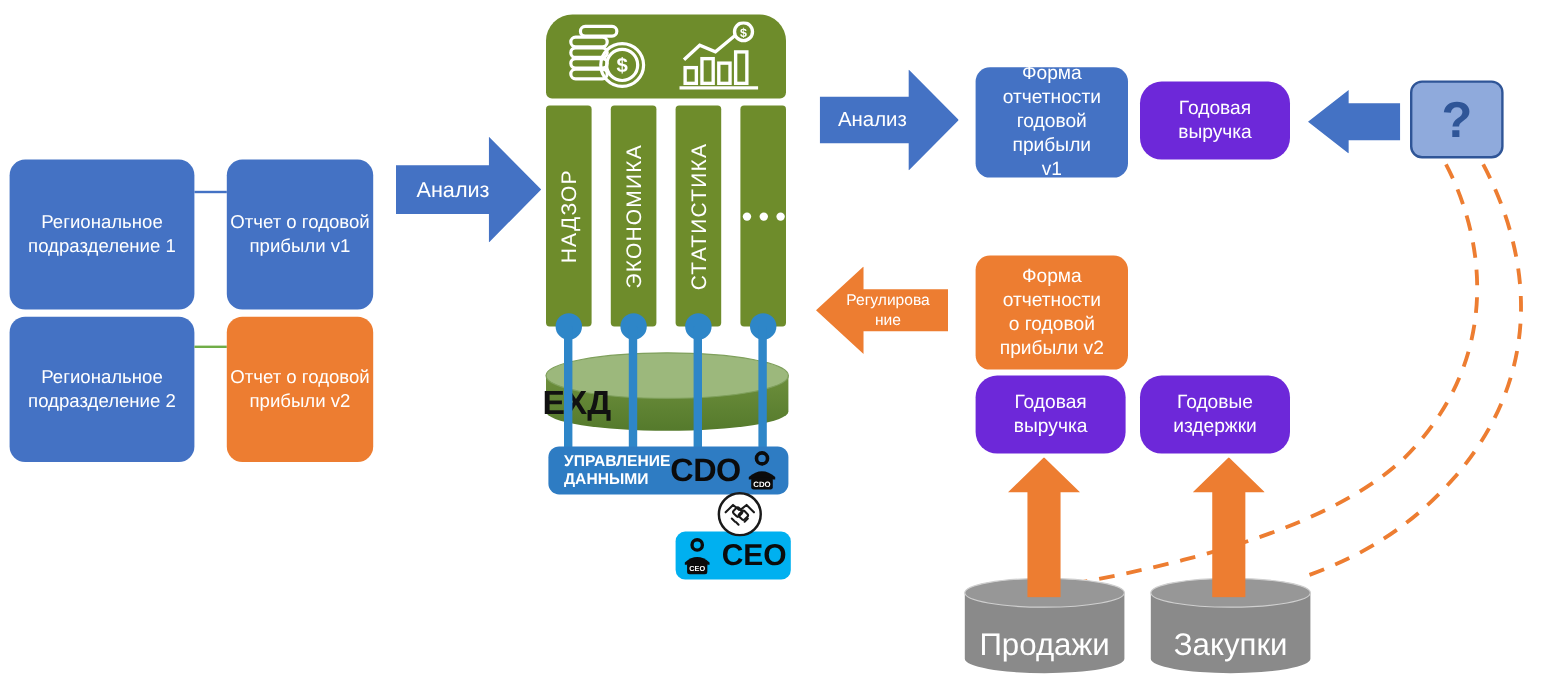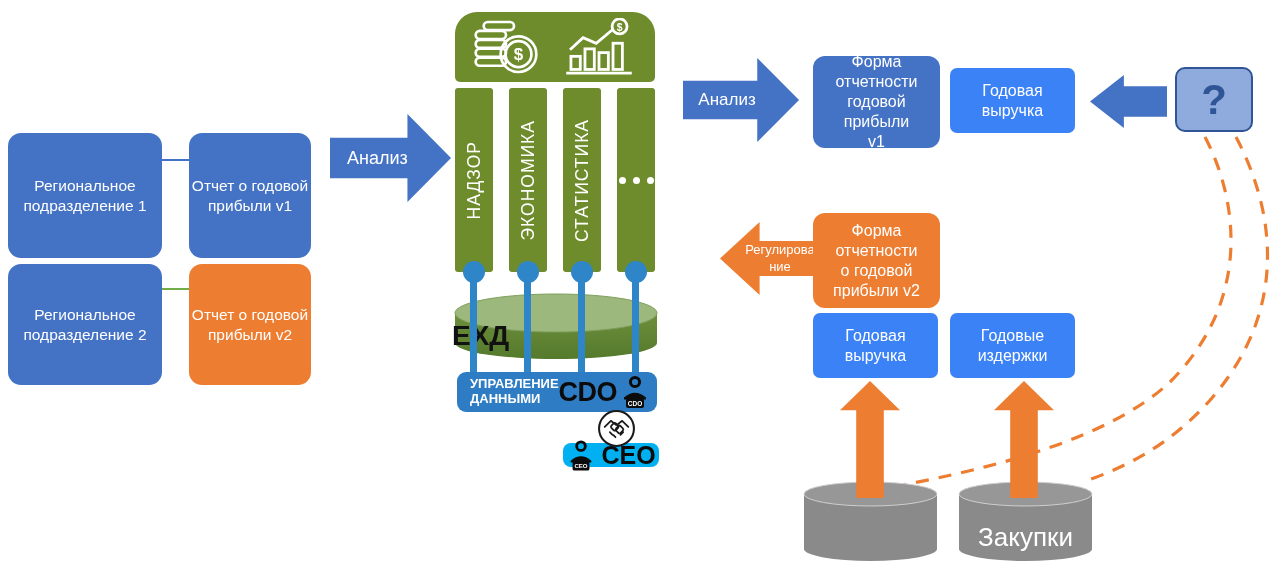--- a/index.html
+++ b/index.html
@@ -4,21 +4,21 @@
 <style>
   html,body{margin:0;padding:0;background:#fff;}
   .stage{position:relative;width:1288px;height:571px;background:#ffffff;overflow:hidden;
          font-family:"Liberation Sans",sans-serif;}
   .abs{position:absolute;box-sizing:border-box;}
   .bx{display:flex;align-items:center;justify-content:center;text-align:center;
       color:#fff;border-radius:13px;line-height:1.25;}
   .pre{white-space:pre-line;}
   .blue{background:#4472C4;}
   .orange{background:#ED7D31;}
-  .grayb{background:#3b82f6;border-radius:7px;}
+  .grayb{background:#6d28d9;border-radius:18px;}
   .f15{font-size:15.5px;margin-top:36px;}
   .f13{font-size:16px;}
   
   .arr{display:flex;align-items:center;justify-content:center;color:#fff;}
   .arr-r{clip-path:polygon(0 27%,64% 27%,64% 0,100% 50%,64% 100%,64% 73%,0 73%);}
   .arr-l{clip-path:polygon(100% 26%,36% 26%,36% 0,0 50%,36% 100%,36% 74%,100% 74%);}
   .arr-lq{clip-path:polygon(100% 21%,44% 21%,44% 0,0 50%,44% 100%,44% 79%,100% 79%);}
   .arr-u{clip-path:polygon(50% 0,100% 25%,73% 25%,73% 100%,27% 100%,27% 25%,0 25%);background:#ED7D31;}
   .arr .lbl{position:relative;}
   
@@ -156,21 +156,21 @@
       <circle cx="19" cy="19" r="17" fill="#fff" stroke="#1a1a1a" stroke-width="2"></circle>
       <g stroke="#1a1a1a" stroke-width="1.7" fill="none" stroke-linecap="round" stroke-linejoin="round">
         <path d="M7.5 17.5 L13.5 11.5 L18.5 15.5"></path>
         <path d="M30.5 17.5 L24.5 11.5 L19.5 15.5"></path>
         <rect x="14.2" y="14.2" width="6.2" height="6.2" rx="1.6" transform="rotate(45 17.3 17.3)"></rect>
         <rect x="18.8" y="16.8" width="6.2" height="6.2" rx="1.6" transform="rotate(45 21.9 19.9)"></rect>
         <path d="M12.5 22.5 l2.6 2.6 M25.5 22.5 l-2.6 2.6 M16 25.5 l2 2"></path>
       </g>
     </svg>
   </div>
-  <div class="abs ceo" style="left:563px;top:443px;width:96px;height:24px;">
+  <div class="abs ceo" style="left:563px;top:443px;width:96px;height:40px;">
     <span>
       <svg width="30" height="33" viewBox="0 0 32 34">
         <circle cx="16" cy="7" r="4.6" fill="none" stroke="#0b0b0b" stroke-width="3"></circle>
         <path d="M5 22.5 Q16 13 27 22.5 L27 24.5 L5 24.5 Z" fill="#0b0b0b"></path>
         <rect x="7" y="23" width="18" height="10" rx="2" fill="#0b0b0b"></rect>
         <text x="16" y="30.5" font-size="6.5" font-weight="bold" fill="#fff" text-anchor="middle">CEO</text>
       </svg>
     </span>
     <span class="ct">CEO</span>
   </div>
@@ -180,21 +180,21 @@
   </div>
   <div class="abs bx blue f13 pre" style="left:813px;top:56px;width:127px;height:92px;border-radius:12px;">Форма отчетности
 годовой прибыли
 v1</div>
   <div class="abs bx grayb f13" style="left:950px;top:68px;width:125px;height:65px;">Годовая выручка</div>
   <div class="abs arr arr-lq blue" style="left:1090px;top:75px;width:77px;height:53px;"></div>
   <div class="abs qbox" style="left:1175px;top:67px;width:78px;height:65px;">
     <span>?</span>
   </div>
 
-  <div class="abs arr arr-l orange" style="left:720px;top:222px;width:110px;height:73px;">
+  <div class="abs arr arr-l orange" style="left:680px;top:222px;width:110px;height:73px;">
     <span class="lbl pre" style="font-size:13px;left:5px;text-align:center;line-height:1.3;">Регулирова
 ние</span>
   </div>
   <div class="abs bx orange f13 pre" style="left:813px;top:213px;width:127px;height:95px;border-radius:12px;">Форма отчетности
 о годовой
 прибыли v2</div>
   <div class="abs bx grayb f13" style="left:813px;top:313px;width:125px;height:65px;">Годовая выручка</div>
   <div class="abs bx grayb f13 pre" style="left:950px;top:313px;width:125px;height:65px;">Годовые
 издержки</div>
 
@@ -204,20 +204,21 @@
       <path d="M1236 137 C1272 205 1292 305 1212 398 C1168 448 1122 468 1086 481"></path>
     </g>
   </svg>
 
   <div class="abs" style="left:803px;top:481px;z-index:3;">
     <svg width="135" height="84" viewBox="0 0 135 84">
       <path d="M1 13 L1 68 A66.5 12 0 0 0 134 68 L134 13" fill="#8A8A8A"></path>
       <ellipse cx="67.5" cy="13" rx="66.5" ry="12" fill="#979797" stroke="#cfcfcf" stroke-width="1"></ellipse>
     </svg>
   </div>
+  <div class="abs cyl-lbl" style="left:803px;top:522px;width:135px;">Продажи</div>
 
   <div class="abs" style="left:958px;top:481px;z-index:3;">
     <svg width="135" height="84" viewBox="0 0 135 84">
       <path d="M1 13 L1 68 A66.5 12 0 0 0 134 68 L134 13" fill="#8A8A8A"></path>
       <ellipse cx="67.5" cy="13" rx="66.5" ry="12" fill="#979797" stroke="#cfcfcf" stroke-width="1"></ellipse>
     </svg>
   </div>
   <div class="abs cyl-lbl" style="left:958px;top:522px;width:135px;">Закупки</div>
 
   <div class="abs arr-u" style="left:840px;top:381px;width:60px;height:117px;z-index:4;"></div>

